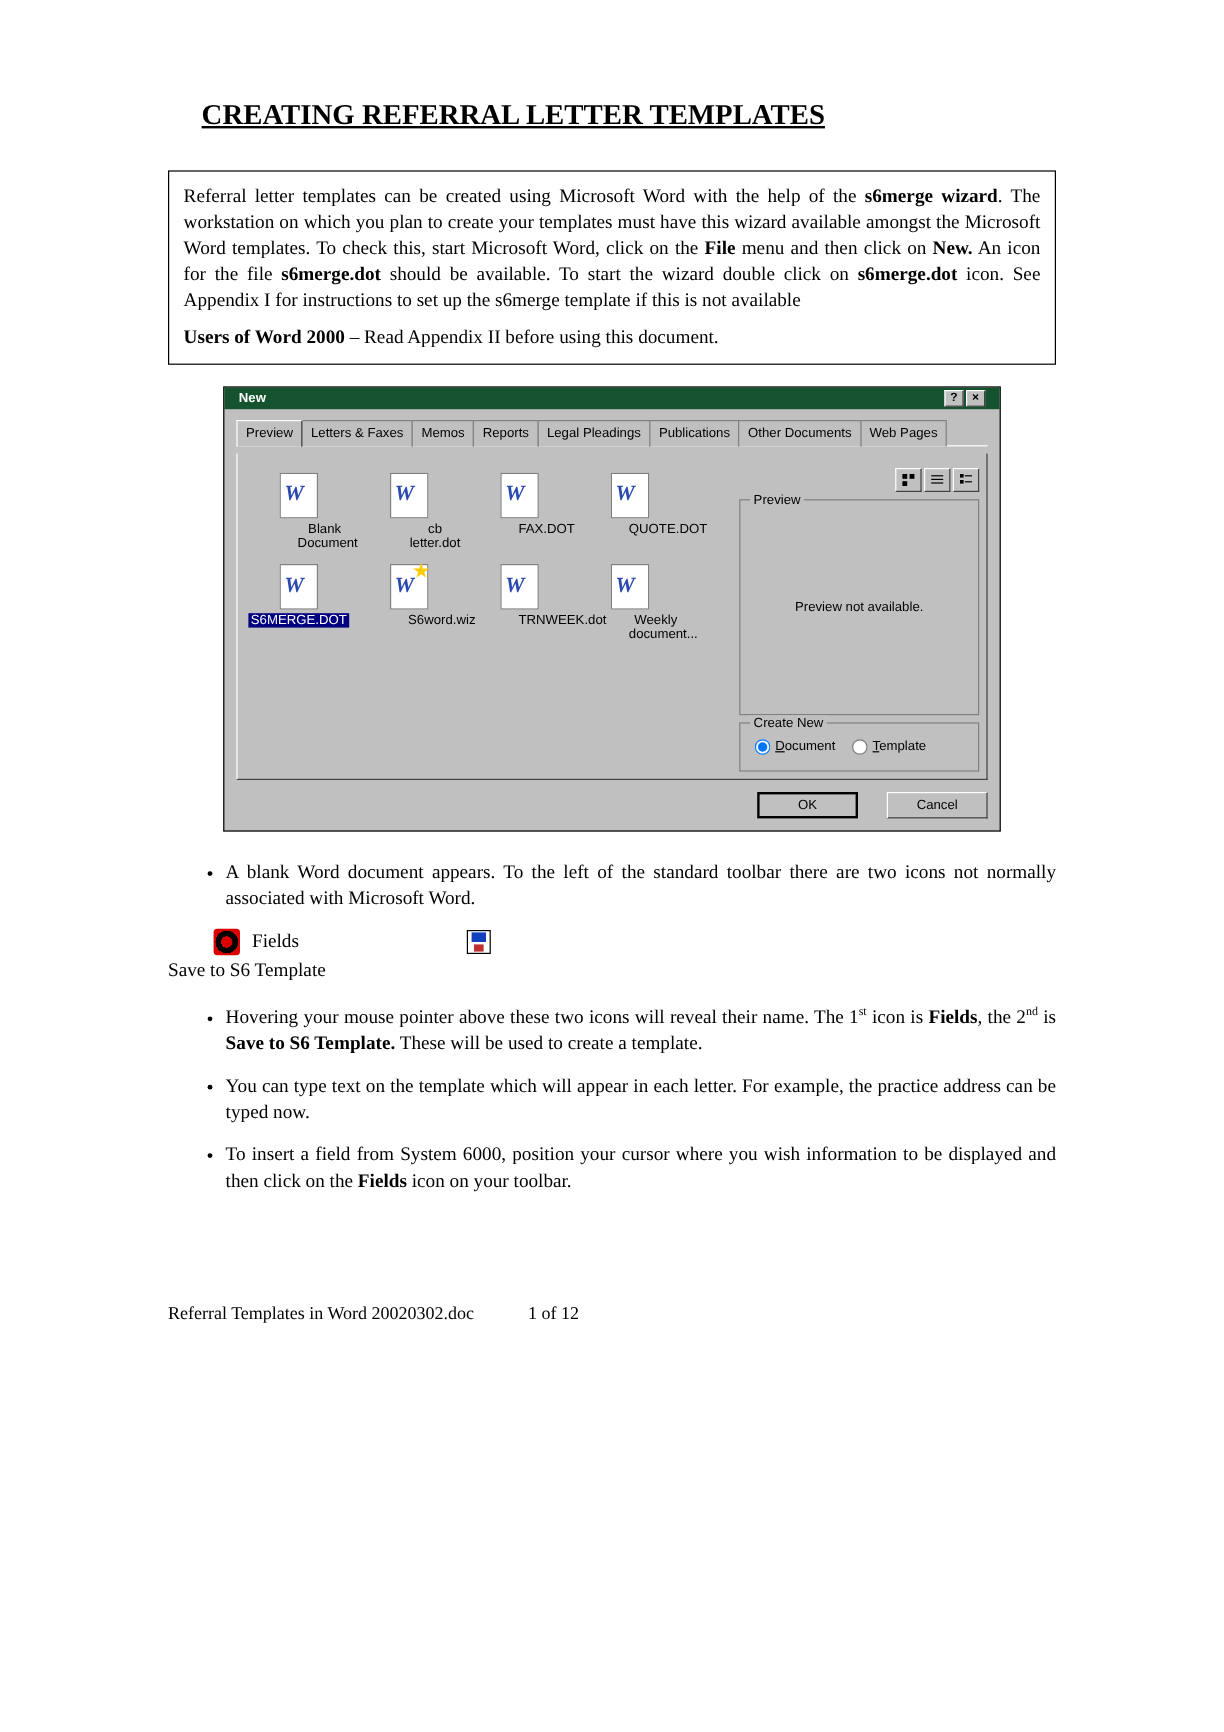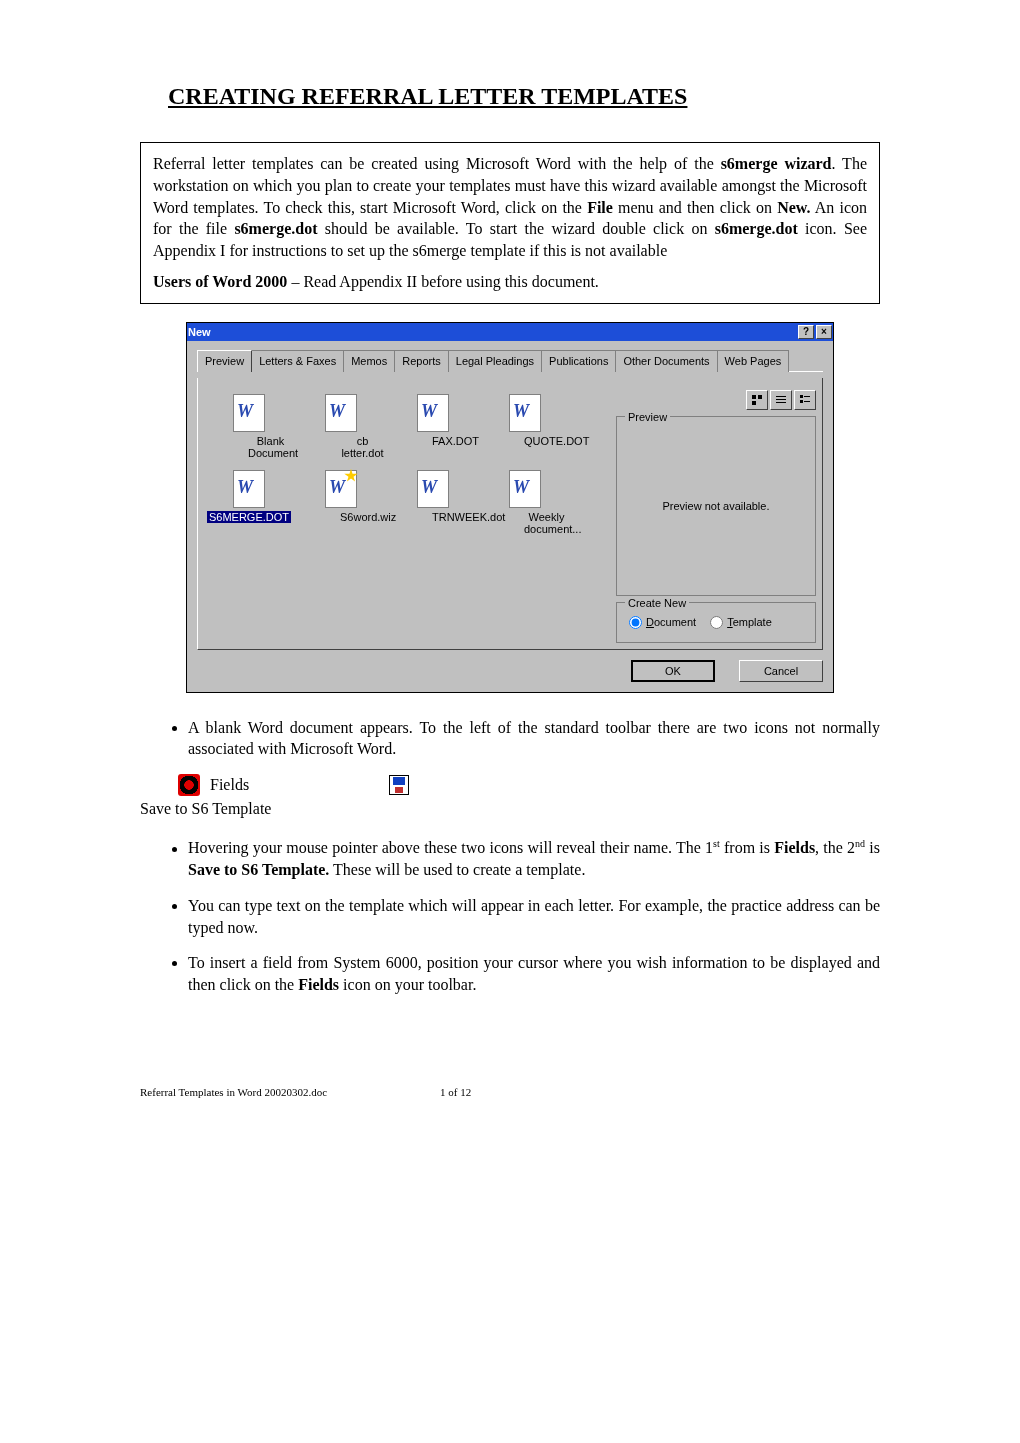--- a/index.html
+++ b/index.html
@@ -31,27 +31,27 @@
     .b { font-weight: bold; }
     .dialog {
       width: 648px;
       margin: 0 auto 24px auto;
       border: 1px solid #000;
       background: #c0c0c0;
       font-family: Tahoma, Arial, sans-serif;
       font-size: 11px;
     }
     .titlebar {
-      background: #1d4ed8;
+      background: #14532d;
       color: #fff;
       display: flex;
       align-items: center;
       justify-content: space-between;
       height: 18px;
-      padding: 0 1px;
+      padding: 0 12px;
       font-weight: bold;
     }
     .titlebar-btns { display: flex; gap: 2px; }
     .titlebtn {
       width: 16px; height: 14px;
       background: #c0c0c0;
       border: 1px solid #fff;
       border-right-color: #404040;
       border-bottom-color: #404040;
       color: #000;
@@ -186,21 +186,21 @@
     .save-icon::after {
       content: "";
       position: absolute;
       bottom: 1px; left: 5px; width: 8px; height: 6px;
       background: #c03030;
     }
     .save-caption { padding-left: 0; margin: 0 0 18px 0; }
     .sup { font-size: 10px; vertical-align: super; }
     .footer {
       margin-top: 90px;
-      font-size: 11px;
+      font-size: 15px;
       display: flex;
     }
     .footer .fname { width: 300px; }
   </style>
 </head>
 <body>
 
 <h1>CREATING REFERRAL LETTER TEMPLATES</h1>
 
 <div class="intro-box">
@@ -324,21 +324,21 @@
 <div class="icon-row">
   <div class="fields-icon"></div>
   <span>Fields</span>
   <div style="width:120px"></div>
   <div class="save-icon"></div>
 </div>
 <p class="save-caption">Save to S6 Template</p>
 
 <ul class="bullets">
   <li>
-    <span>Hovering your mouse pointer above these two icons will reveal their name.  The 1</span><span class="sup">st</span><span> from is </span><span class="b">Fields</span><span>, the 2</span><span class="sup">nd</span><span> is </span><span class="b">Save to S6 Template.</span><span>  These will be used to create a template.</span>
+    <span>Hovering your mouse pointer above these two icons will reveal their name.  The 1</span><span class="sup">st</span><span> icon is </span><span class="b">Fields</span><span>, the 2</span><span class="sup">nd</span><span> is </span><span class="b">Save to S6 Template.</span><span>  These will be used to create a template.</span>
   </li>
   <li>You can type text on the template which will appear in each letter. For example, the practice address can be typed now.</li>
   <li>
     <span>To insert a field from System 6000, position your cursor where you wish information to be displayed and then click on the </span><span class="b">Fields</span><span> icon on your toolbar.</span>
   </li>
 </ul>
 
 <div class="footer">
   <span class="fname">Referral Templates in Word 20020302.doc</span>
   <span>1 of 12</span>

